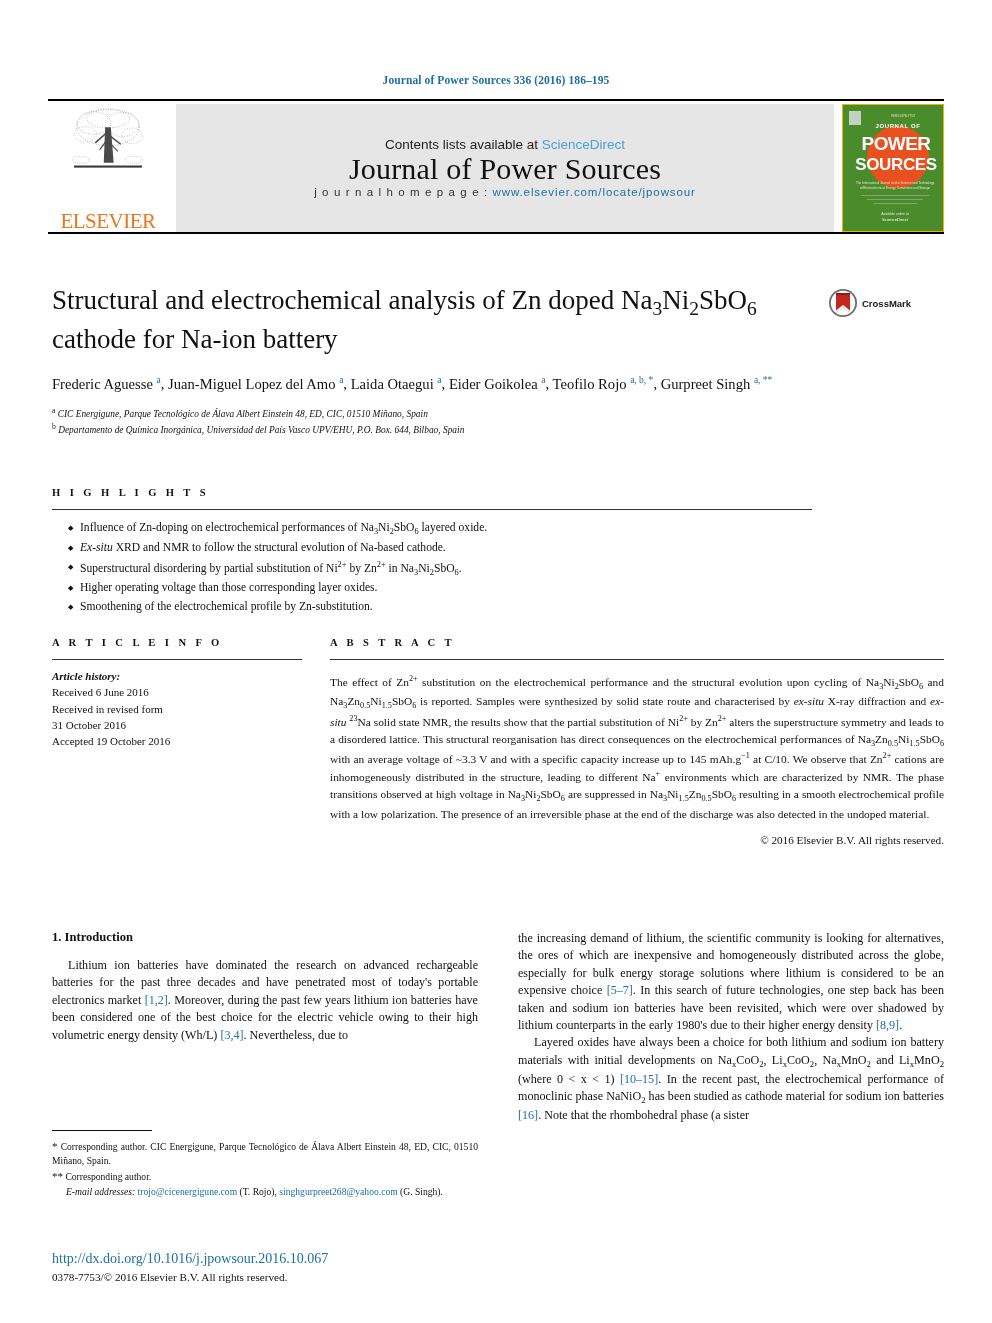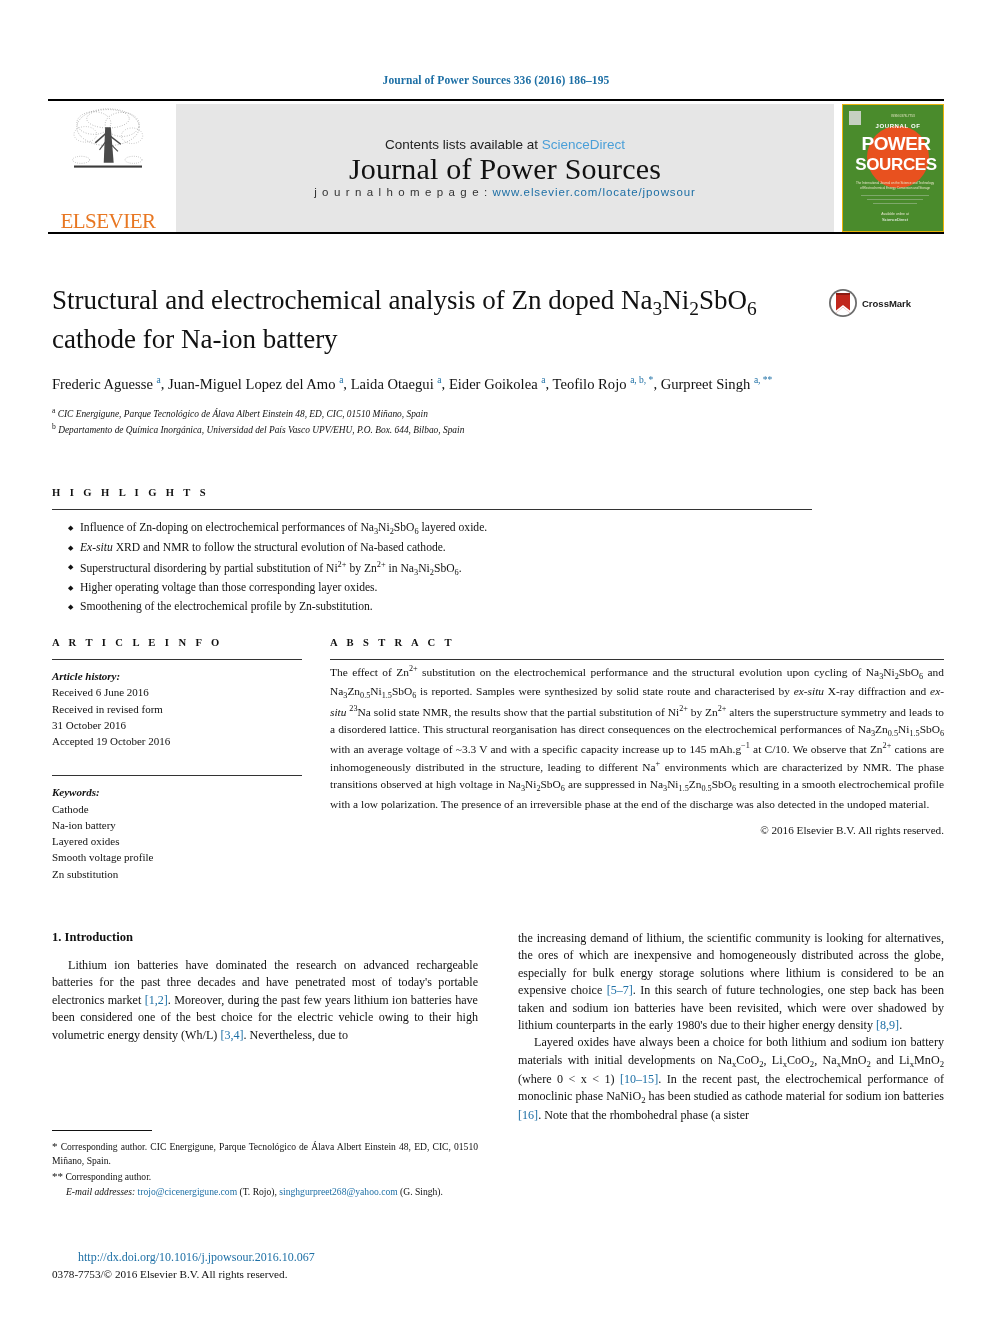--- a/index.html
+++ b/index.html
@@ -198,21 +198,21 @@
   .info-body .it { font-style: italic; font-weight: bold; }
   .kw-block { margin-top: 26px; }
   .kw-block .hr-thin { margin-bottom: 8px; }
 
   .col-abs .hr-thin { margin-top: 11px; }
   .abstract-text {
     font-family: "Liberation Serif", serif;
     font-size: 11.4px;
     line-height: 1.50;
     color: #111;
-    margin-top: 3px;
+    margin-top: 13px;
     text-align: justify;
   }
   .copyright {
     font-family: "Liberation Serif", serif;
     font-size: 11.2px;
     color: #111;
     text-align: right;
     margin-top: 8px;
   }
 
@@ -253,24 +253,23 @@
     color: #111;
     text-align: justify;
   }
   .fn .star { font-size: 11px; }
   .fn .it { font-style: italic; }
   .fn a, .link { color: #1d6fa5; text-decoration: none; }
 
   .doi-block { position: absolute; top: 1248px; left: 52px; width: 430px; }
   .doi-line {
     font-family: "Liberation Serif", serif;
-    font-size: 12px;
+    font-size: 14px;
     color: #1d6fa5;
     line-height: 1.5;
-    margin-left: 26px;
   }
   .issn-line {
     font-family: "Liberation Serif", serif;
     font-size: 11.2px;
     color: #111;
     line-height: 1.5;
   }
   sub { font-size: 0.72em; }
   sup { font-size: 0.72em; }
 </style>
@@ -380,31 +379,20 @@
     <div class="col-info">
       <div class="sec-head">A R T I C L E   I N F O</div>
       <div class="hr-thin"></div>
       <div class="info-body">
         <div class="it">Article history:</div>
         <div>Received 6 June 2016</div>
         <div>Received in revised form</div>
         <div>31 October 2016</div>
         <div>Accepted 19 October 2016</div>
       </div>
-      <div class="kw-block">
-        <div class="hr-thin"></div>
-        <div class="info-body">
-          <div class="it">Keywords:</div>
-          <div>Cathode</div>
-          <div>Na-ion battery</div>
-          <div>Layered oxides</div>
-          <div>Smooth voltage profile</div>
-          <div>Zn substitution</div>
-        </div>
-      </div>
     </div>
 
     <div class="col-abs">
       <div class="sec-head">A B S T R A C T</div>
       <div class="hr-thin"></div>
       <p class="abstract-text">The effect of Zn<sup>2+</sup> substitution on the electrochemical performance and the structural evolution upon cycling of Na<sub>3</sub>Ni<sub>2</sub>SbO<sub>6</sub> and Na<sub>3</sub>Zn<sub>0.5</sub>Ni<sub>1.5</sub>SbO<sub>6</sub> is reported. Samples were synthesized by solid state route and characterised by <i>ex-situ</i> X-ray diffraction and <i>ex-situ</i> <sup>23</sup>Na solid state NMR, the results show that the partial substitution of Ni<sup>2+</sup> by Zn<sup>2+</sup> alters the superstructure symmetry and leads to a disordered lattice. This structural reorganisation has direct consequences on the electrochemical performances of Na<sub>3</sub>Zn<sub>0.5</sub>Ni<sub>1.5</sub>SbO<sub>6</sub> with an average voltage of ~3.3 V and with a specific capacity increase up to 145 mAh.g<sup>−1</sup> at C/10. We observe that Zn<sup>2+</sup> cations are inhomogeneously distributed in the structure, leading to different Na<sup>+</sup> environments which are characterized by NMR. The phase transitions observed at high voltage in Na<sub>3</sub>Ni<sub>2</sub>SbO<sub>6</sub> are suppressed in Na<sub>3</sub>Ni<sub>1.5</sub>Zn<sub>0.5</sub>SbO<sub>6</sub> resulting in a smooth electrochemical profile with a low polarization. The presence of an irreversible phase at the end of the discharge was also detected in the undoped material.</p>
       <div class="copyright">© 2016 Elsevier B.V. All rights reserved.</div>
     </div>
   </div>
 

